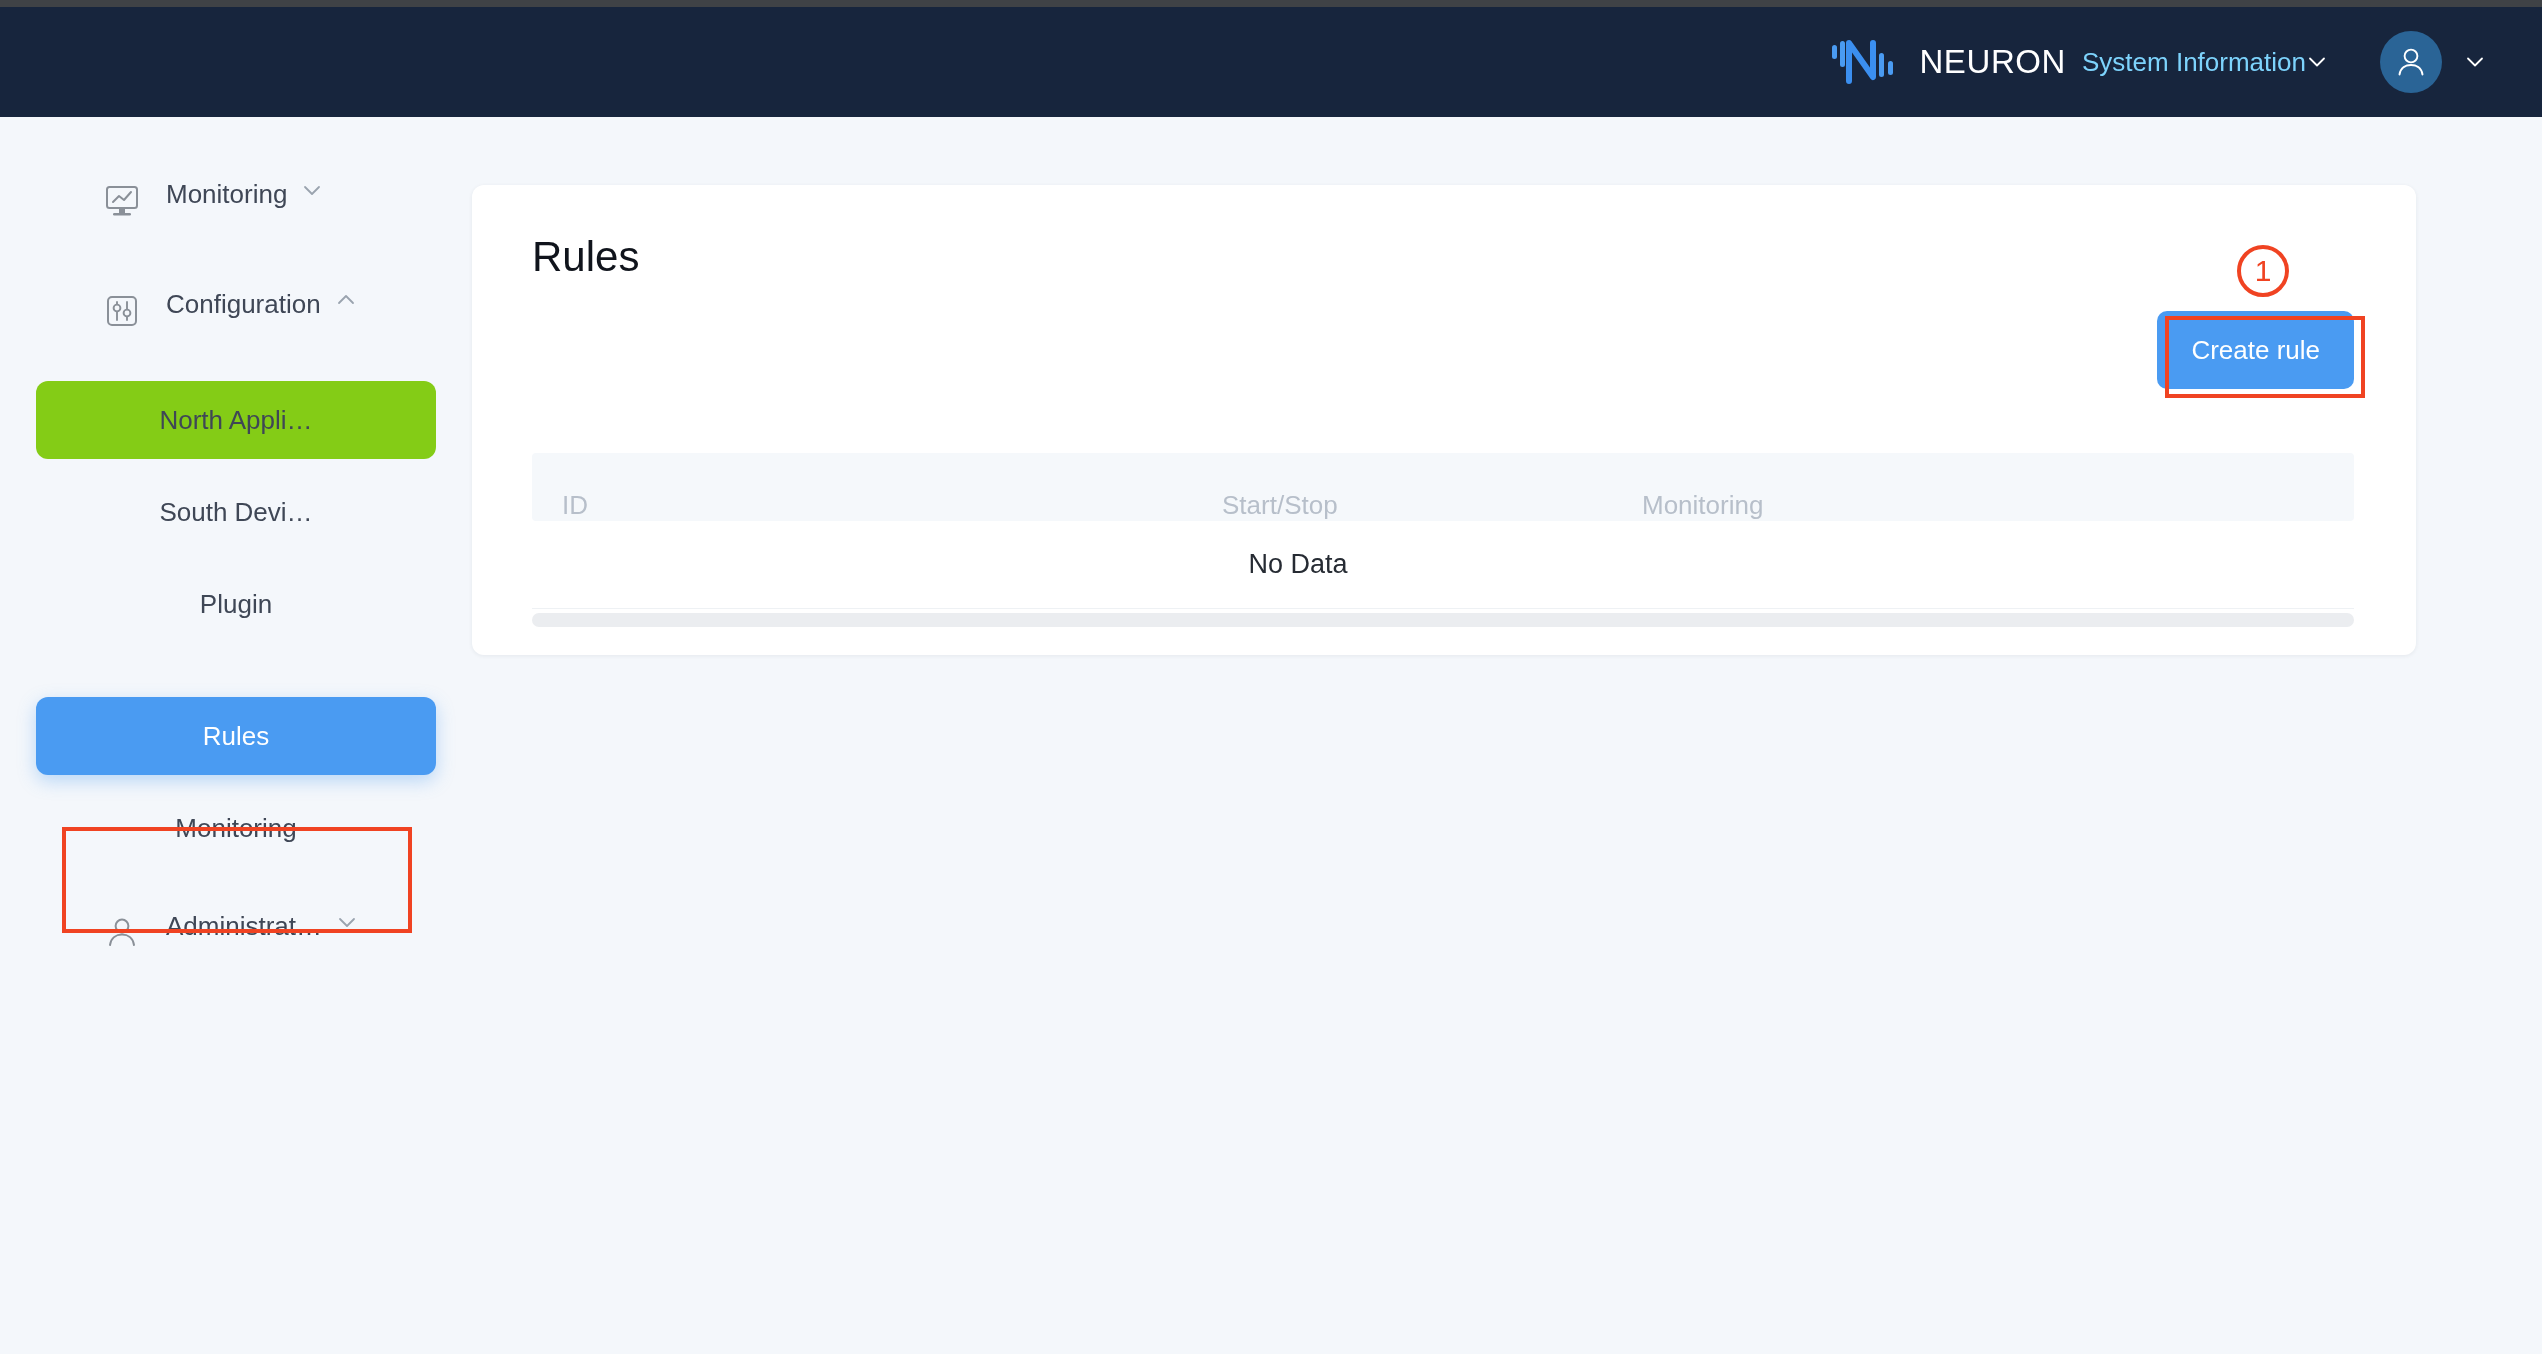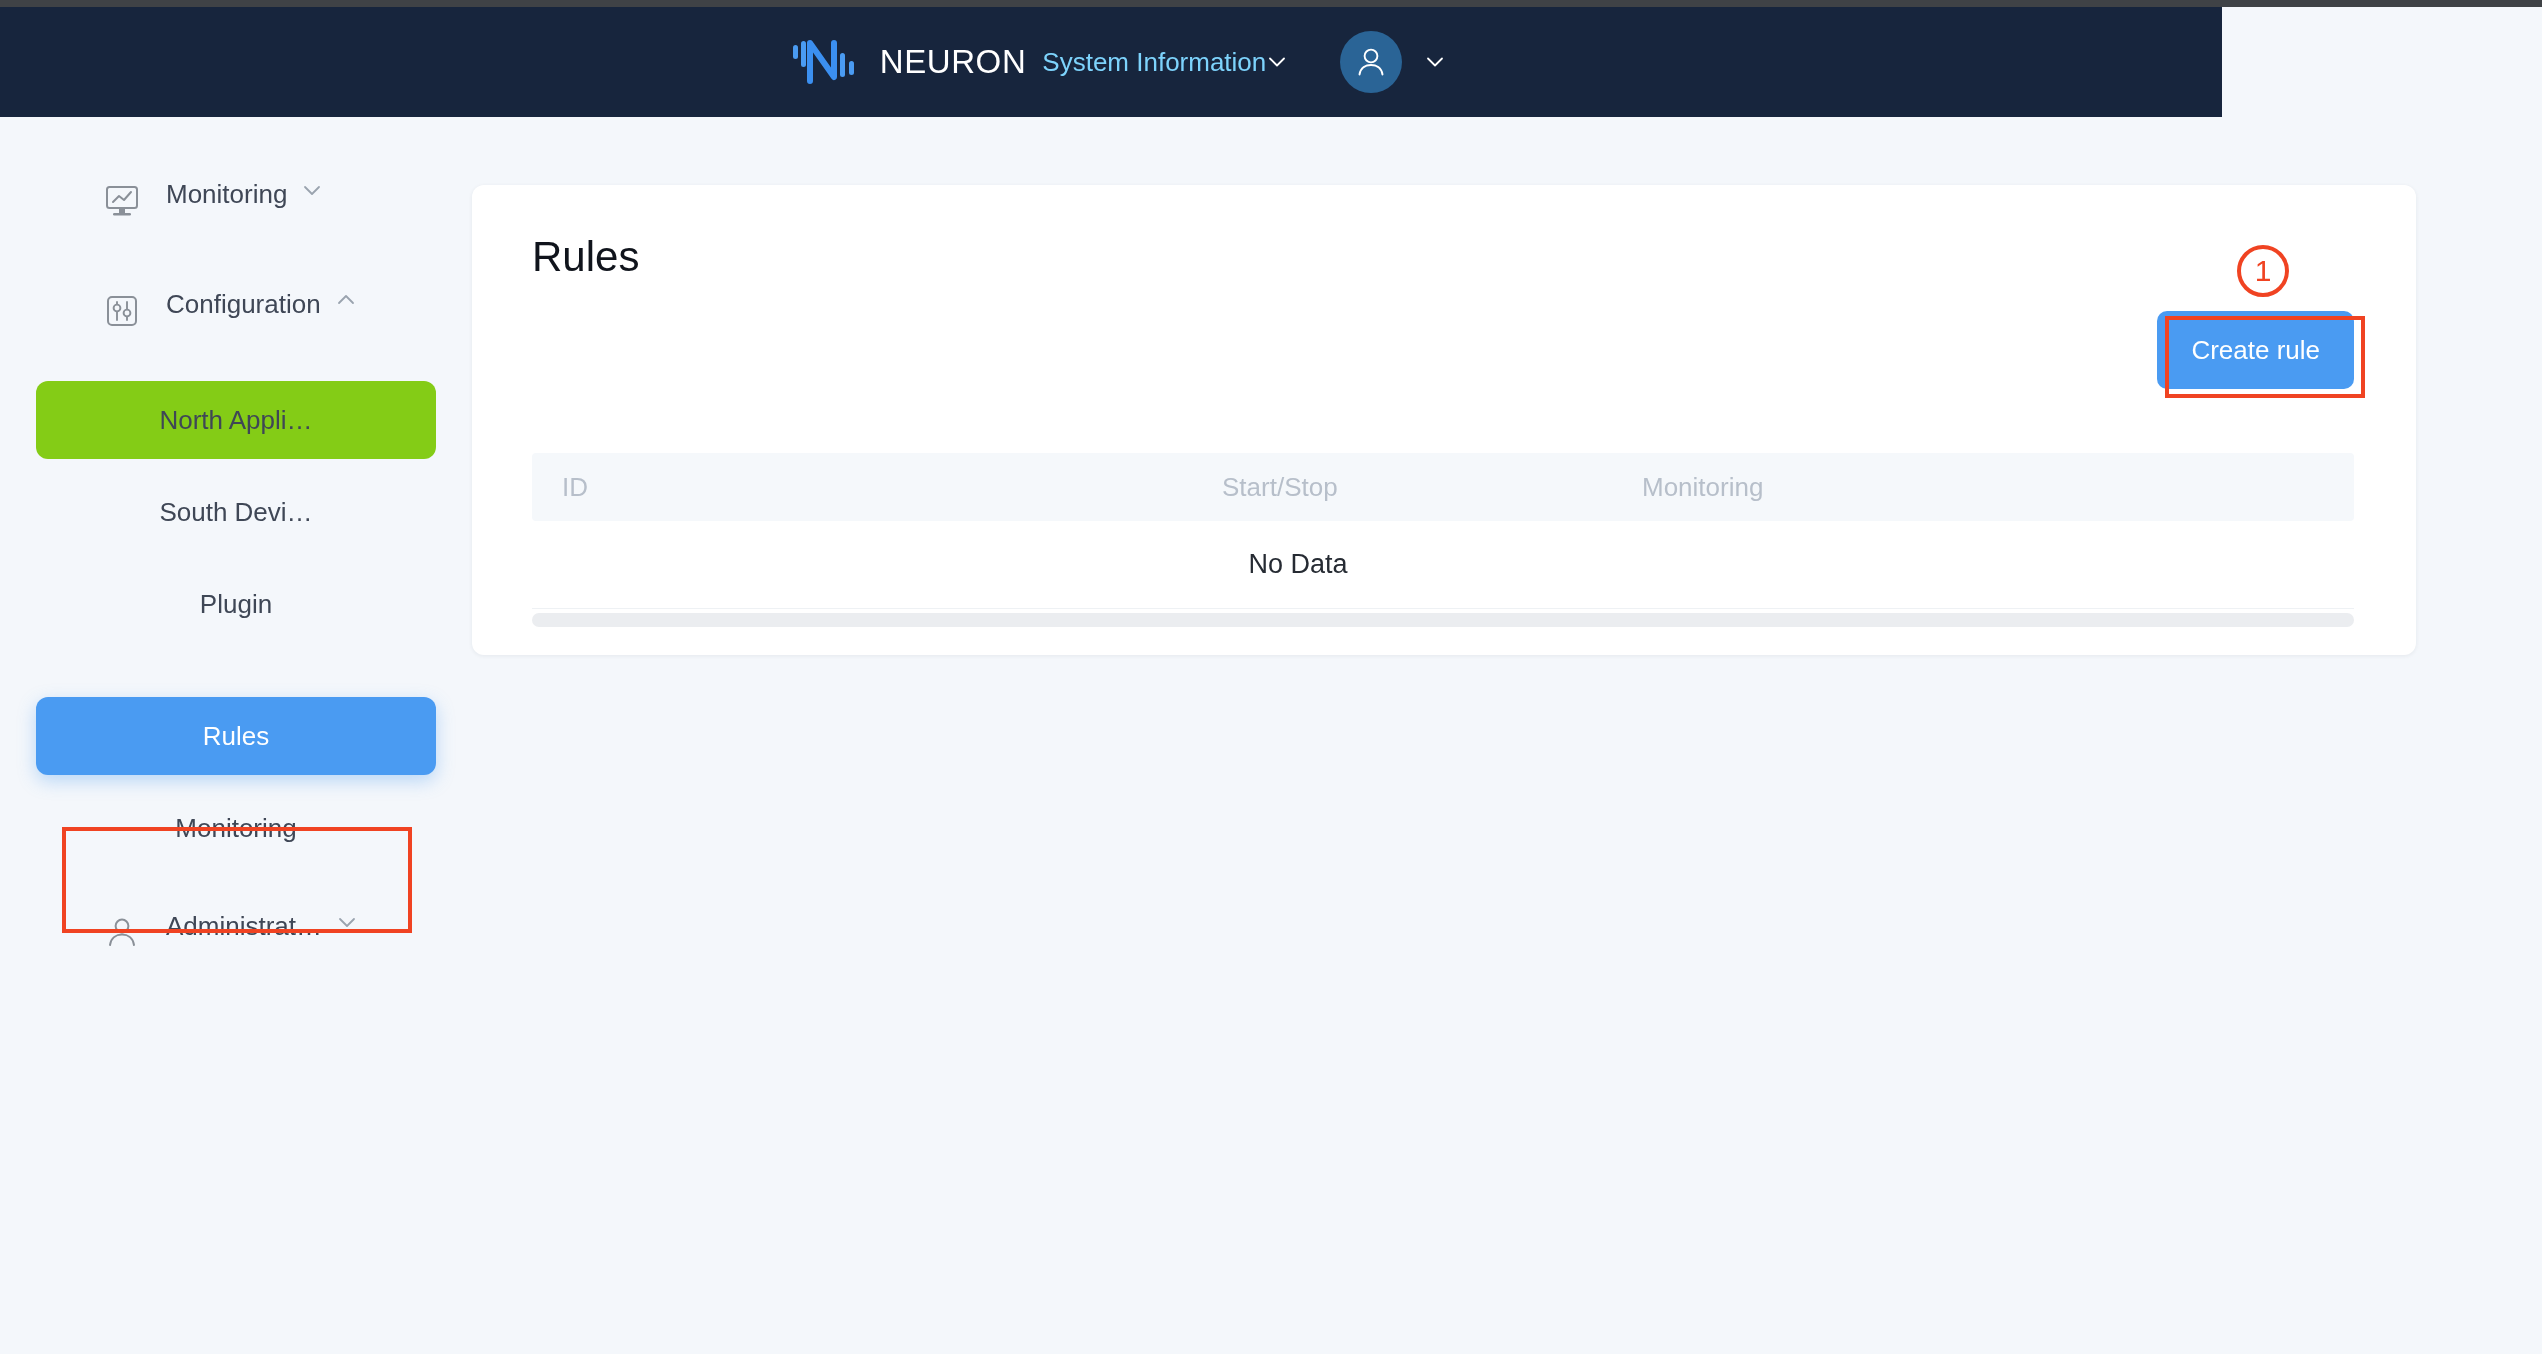--- a/index.html
+++ b/index.html
@@ -22,26 +22,26 @@
     top: 0; left: 0;
     width: 2542px;
     height: 7px;
     background: #3f4246;
   }
 
   
   .header {
     position: absolute;
     top: 7px; left: 0;
-    width: 2222px;
+    width: 2542px;
     height: 110px;
     background: #17253d;
     display: flex;
     align-items: center;
-    justify-content: center;
+    justify-content: flex-end;
     padding: 0 56px 0 72px;
   }
 
   .brand {
     display: flex;
     align-items: center;
     gap: 22px;
   }
 
   .brand-logo {
@@ -245,21 +245,21 @@
 
   .table {
     position: absolute;
     left: 60px;
     top: 268px;
     width: 1822px;
   }
 
   .table-head {
     display: flex;
-    align-items: center;
+    align-items: flex-end;
     height: 68px;
     background: #f5f8fb;
     border-radius: 4px;
   }
 
   .th {
     font-size: 26px;
     color: #b7bfca;
     font-weight: 400;
   }

